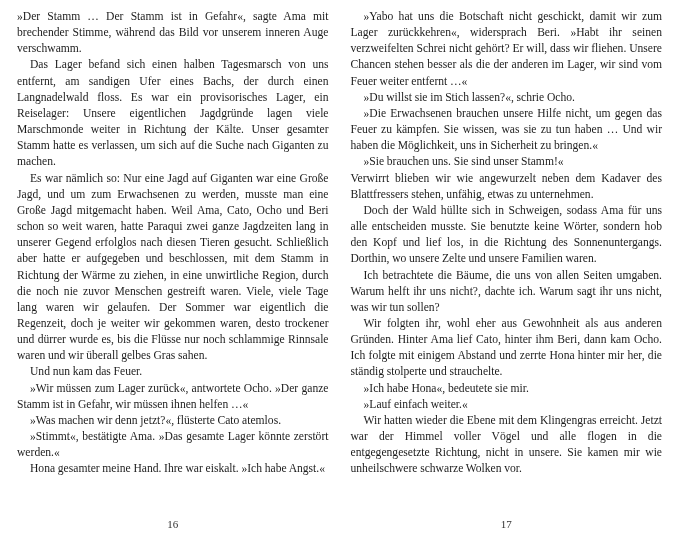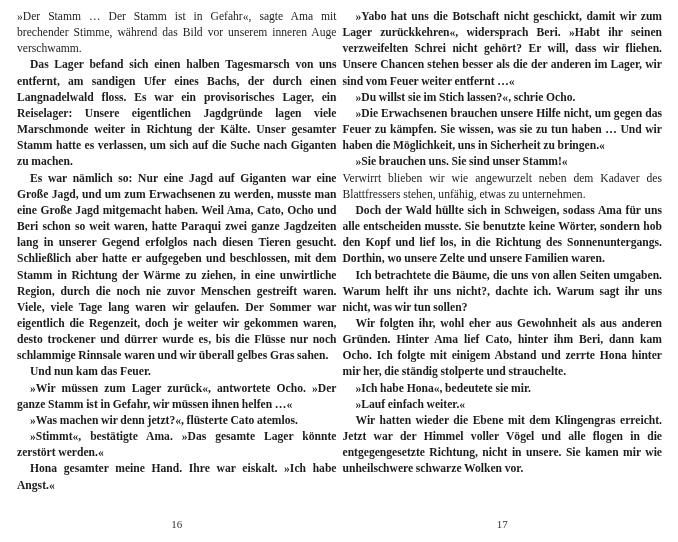--- a/index.html
+++ b/index.html
@@ -3,41 +3,41 @@
 <meta charset="utf-8">
 <style>
   html, body { margin: 0; padding: 0; }
   body {
     width: 678px; height: 542px; overflow: hidden;
     background: #ffffff;
   }
   .book {
     box-sizing: border-box;
     width: 678px; height: 542px;
-    display: flex; gap: 6px;
+    display: flex; gap: 22px;
     padding: 9px 16px 0 17px;
     background: #ffffff;
   }
   .page {
     position: relative;
     flex: 1 1 0;
     box-sizing: border-box;
   }
   .page-text {
     font-family: "Liberation Serif", "DejaVu Serif", serif;
     font-size: 11.6px;
     line-height: 16.15px;
     color: #1c1c1c;
     text-align: justify;
     hyphens: auto;
     -webkit-hyphens: auto;
     word-spacing: -0.2px;
   }
   .page-text p { margin: 0; }
-  .page-text p.indent { text-indent: 13px; font-weight: bold; }
+  .page-text p.indent { text-indent: 13px; }
   .page-number {
     position: absolute;
     left: 0; right: 0; bottom: 12px;
     text-align: center;
     font-family: "Liberation Serif", "DejaVu Serif", serif;
     font-size: 11px;
     color: #333333;
   }
 </style>
 </head>

